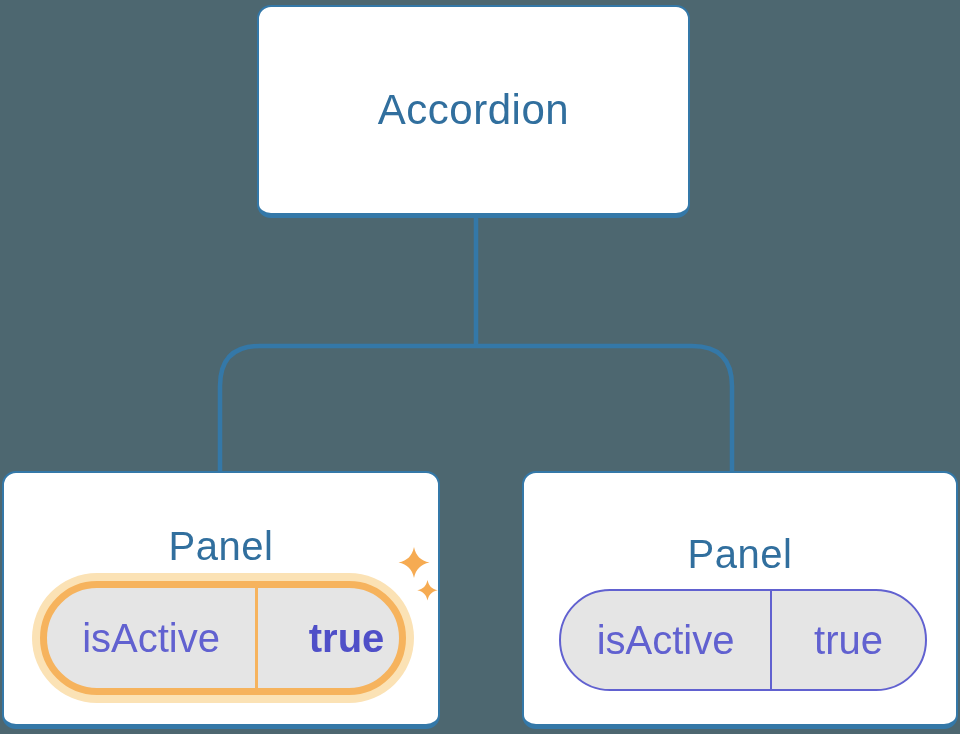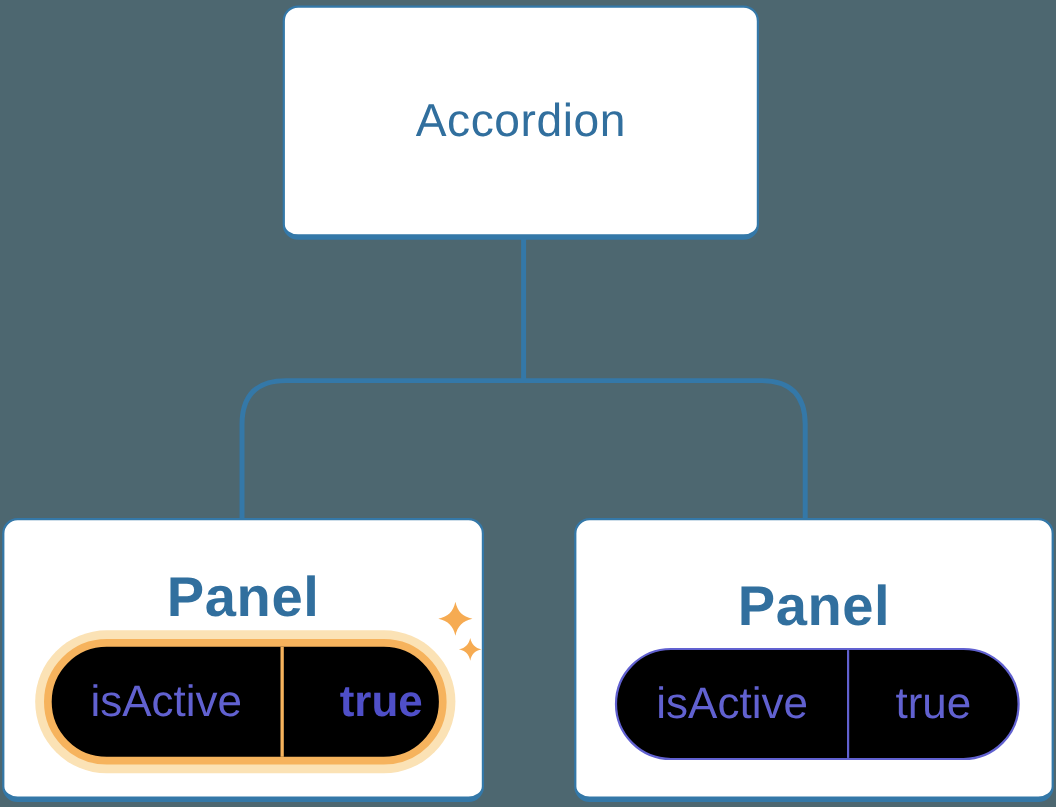--- a/index.html
+++ b/index.html
@@ -39,28 +39,28 @@
     color: var(--box-text);
     font-size: 42px; font-weight: 500; letter-spacing: 0.5px;
   }
   .panel-left  { left: 2px;   top: 471px; width: 438px; height: 258px; }
   .panel-right { left: 522px; top: 471px; width: 436px; height: 258px; }
 
   .panel-title {
     position: absolute; left: 0; width: 100%;
     text-align: center;
     color: var(--box-text);
-    font-size: 51px; font-weight: 700; letter-spacing: 0.5px;
+    font-size: 40px; font-weight: 400; letter-spacing: 0.5px; margin-top: 11px;
   }
   .panel-left  .panel-title { top: 40px; }
   .panel-right .panel-title { top: 48px; }
 
   .pill {
     position: absolute;
-    background: #000000;
+    background: #e5e5e5;
     display: flex;
     align-items: stretch;
     border-radius: 62px;
   }
   .pill-active {
     left: 36px; top: 108px; width: 366px; height: 114px;
     border: 7px solid var(--highlight-orange);
     box-shadow: 0 0 0 8px var(--highlight-glow);
   }
   .pill-inactive {

